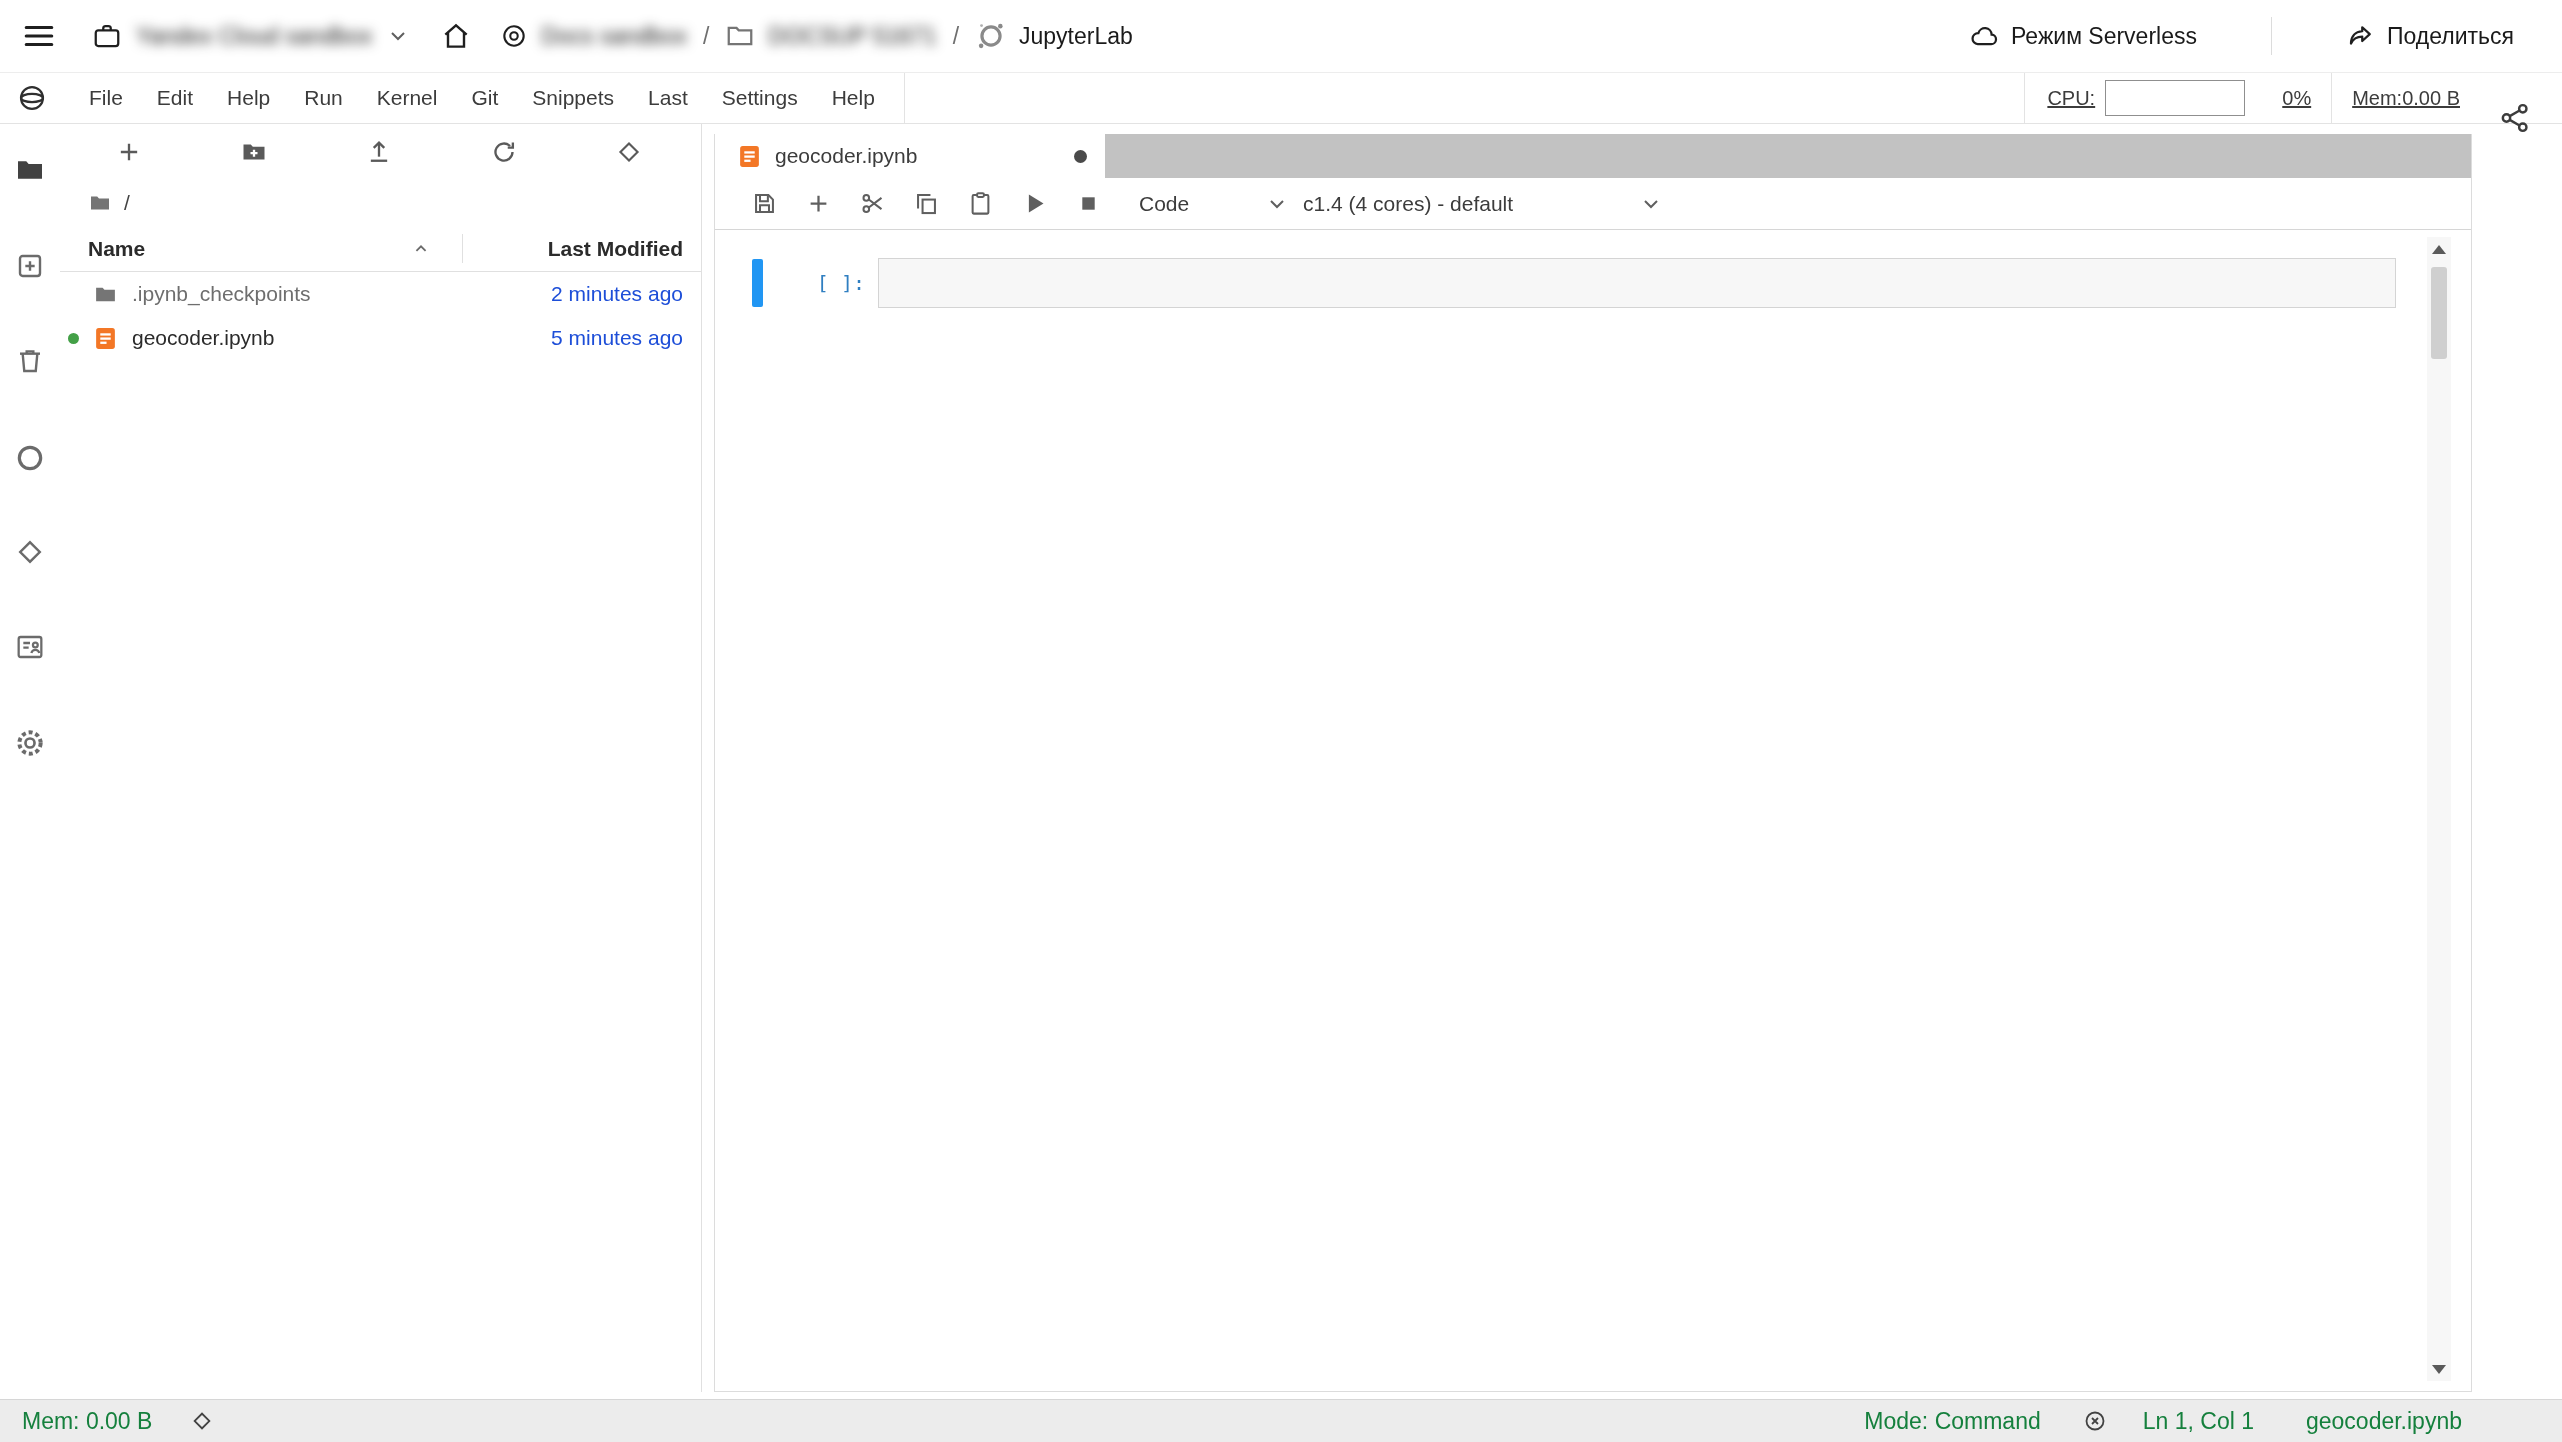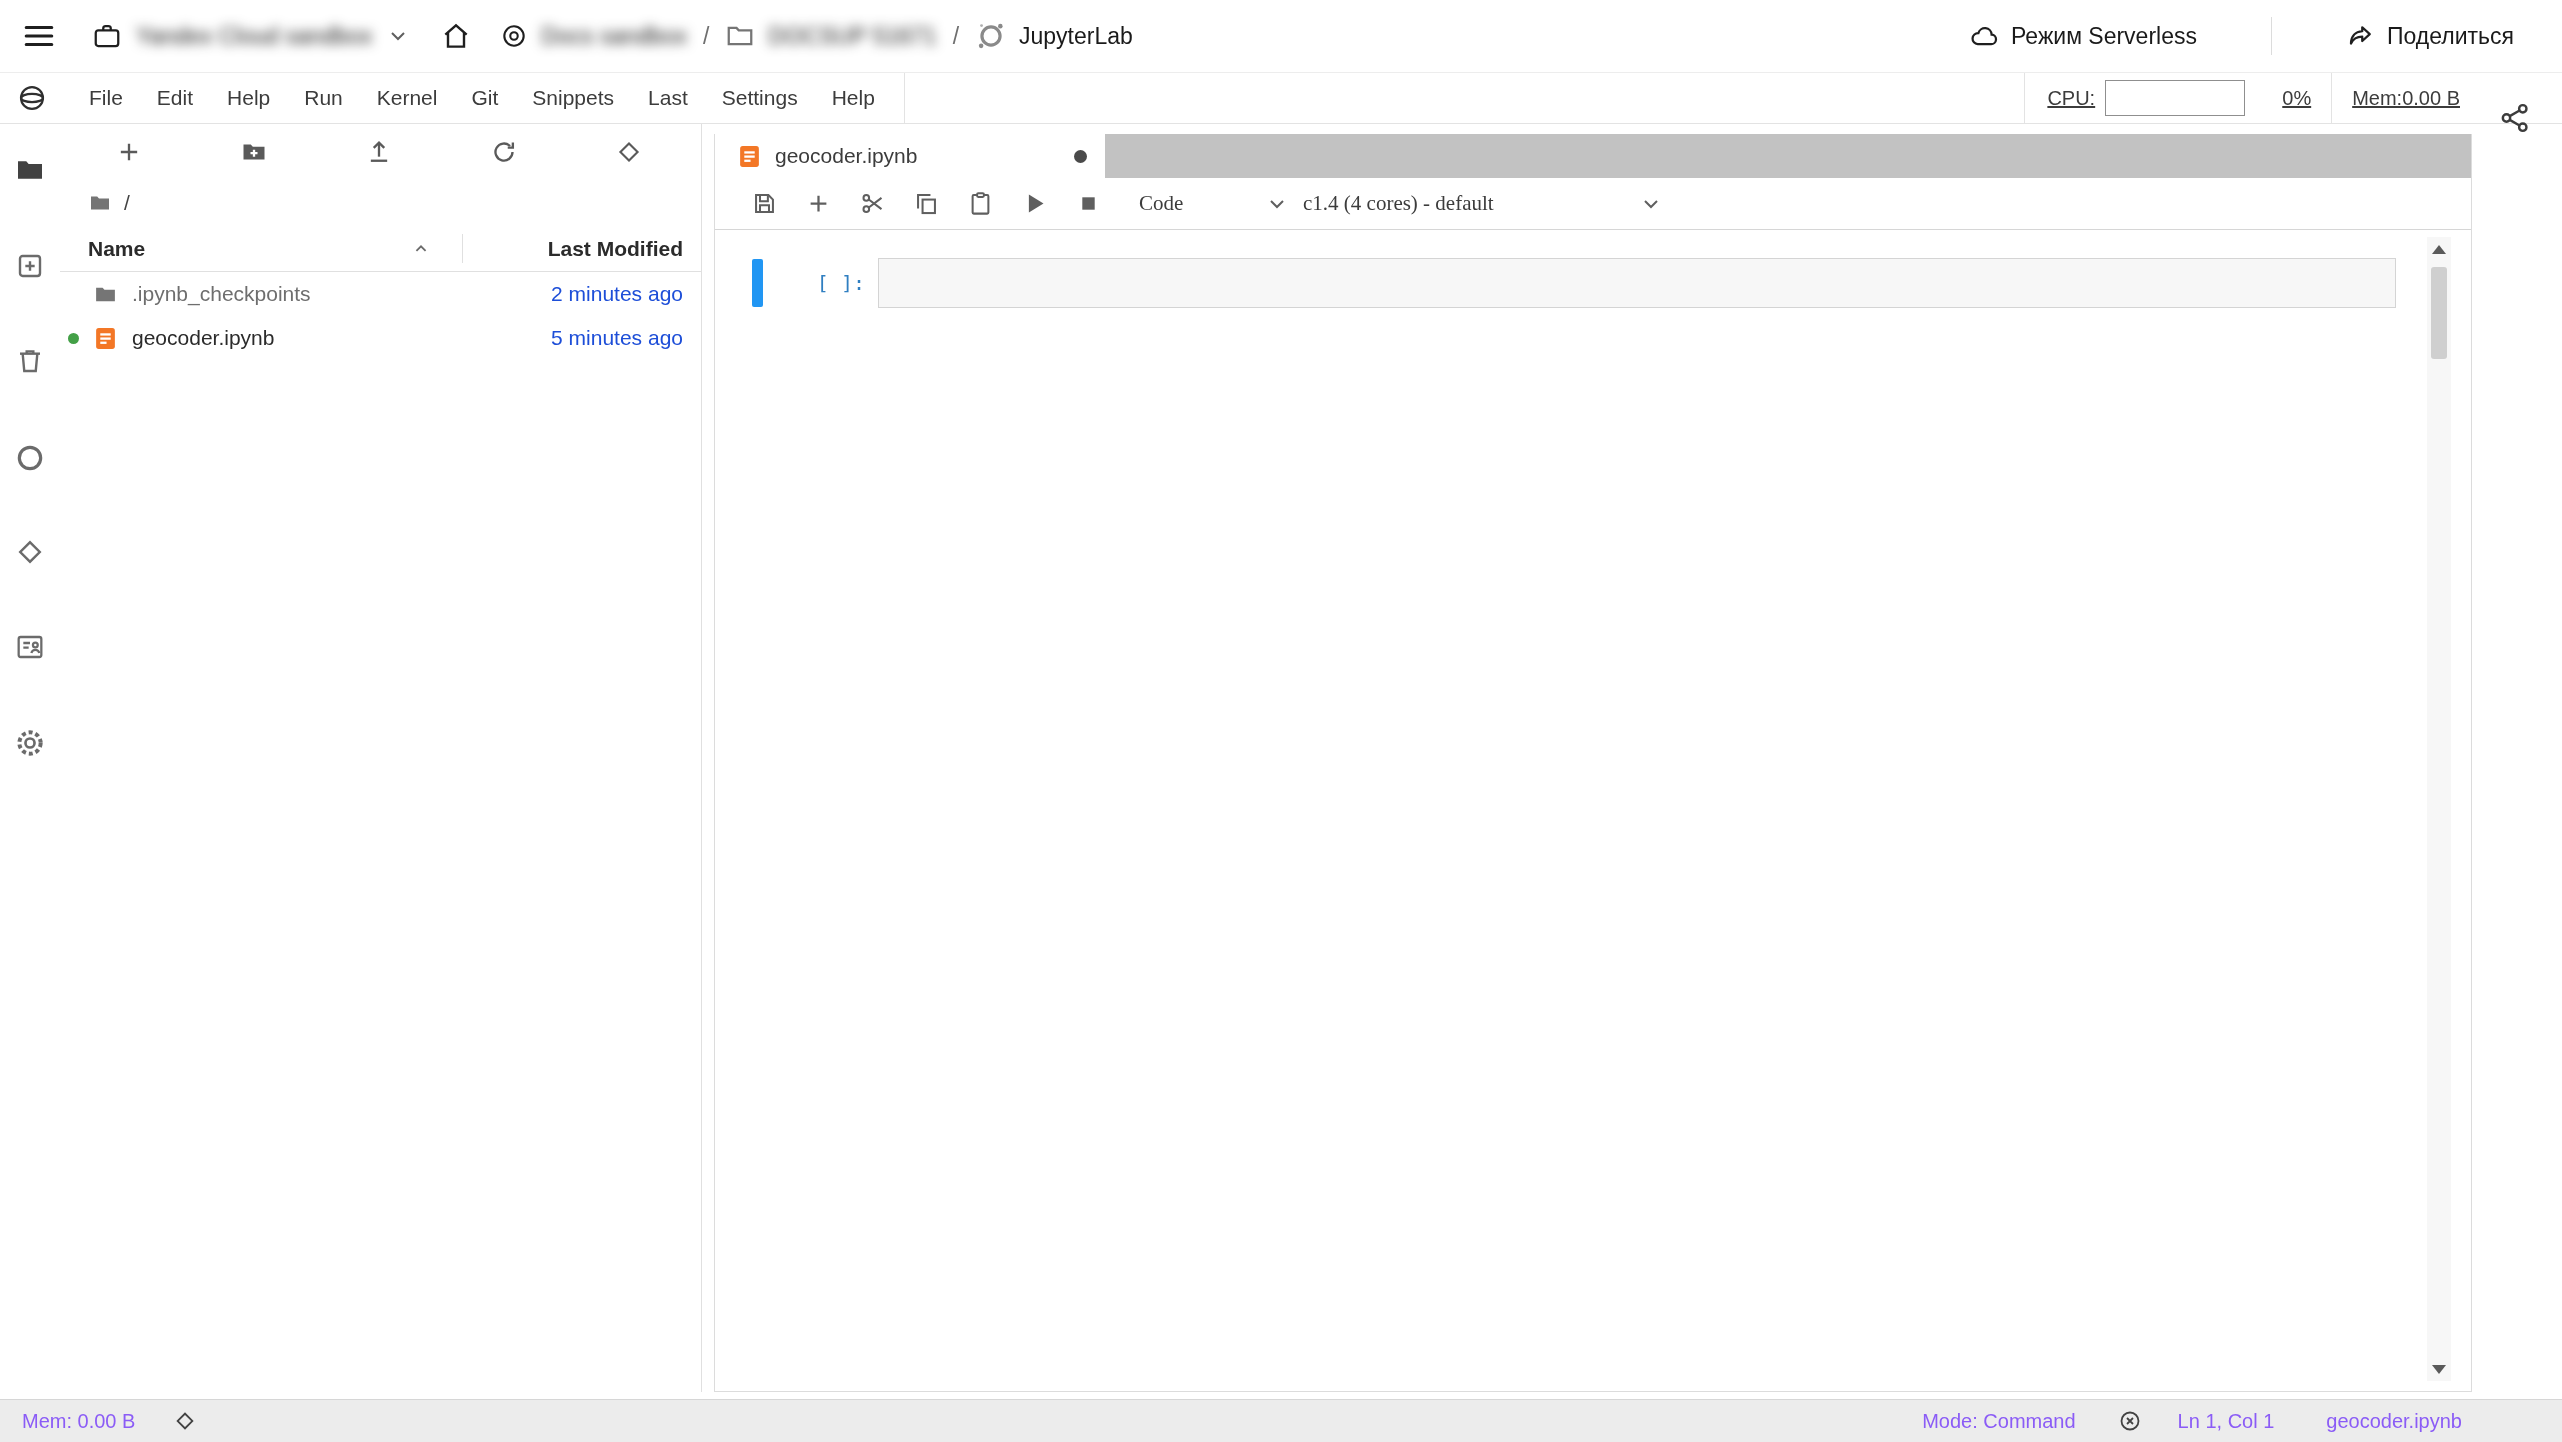--- a/index.html
+++ b/index.html
@@ -81,21 +81,21 @@
     position: absolute; top: 134px; left: 714px; width: 1758px; bottom: 50px;
     background: #fff; border-left: 1px solid #dcdcdc; border-right: 1px solid #dcdcdc; border-bottom: 1px solid #dcdcdc;
   }
   .tabbar { height: 44px; background: #c2c2c2; display: flex; }
   .tab { width: 390px; background: #fff; display: flex; align-items: center; padding: 0 18px 0 22px; gap: 13px; font-size: 21px; color: #3c3c3c; }
   .tab .nbic { width: 25px; height: 25px; flex: none; }
   .dirty-dot { width: 13px; height: 13px; border-radius: 50%; background: #4a4a4a; margin-left: auto; flex: none; }
   .nb-toolbar { height: 52px; display: flex; align-items: center; border-bottom: 1px solid #d6d6d6; padding-left: 22px; color: #5f5f5f; }
   .nbt-btn { width: 54px; height: 40px; display: flex; align-items: center; justify-content: center; }
   .nbt-btn .i { width: 27px; height: 27px; }
-  .nbt-select { display: flex; align-items: center; justify-content: space-between; font-size: 21px; color: #3c3c3c; height: 40px; font-family: Liberation Serif, serif; }
+  .nbt-select { display: flex; align-items: center; justify-content: space-between; font-size: 21px; color: #3c3c3c; height: 40px; }
   .sel-code { width: 150px; margin-left: 24px; }
   .sel-kernel { width: 360px; margin-left: 14px; }
   .chev { width: 24px; height: 24px; color: #5f5f5f; }
   .nb-content { position: absolute; top: 96px; left: 0; right: 0; bottom: 0; background: #fff; }
   .cell { position: absolute; top: 28px; left: 0; right: 0; height: 50px; }
   .collapser { position: absolute; left: 37px; top: 1px; width: 11px; height: 48px; background: #2196f3; border-radius: 2px; }
   .prompt {
     position: absolute; left: 54px; width: 96px; top: 0; height: 50px;
     display: flex; align-items: center; justify-content: flex-end;
     color: #307fc1; font-family: "DejaVu Sans Mono", "Liberation Mono", monospace; font-size: 20px;
@@ -107,21 +107,21 @@
   }
   .sb-arr { width: 24px; height: 24px; display: flex; align-items: center; justify-content: center; }
   .tri-up { width: 0; height: 0; border-left: 7px solid transparent; border-right: 7px solid transparent; border-bottom: 9px solid #5a5a5a; }
   .tri-down { width: 0; height: 0; border-left: 7px solid transparent; border-right: 7px solid transparent; border-top: 9px solid #5a5a5a; }
   .sb-thumb { position: absolute; top: 30px; left: 4px; width: 16px; height: 92px; background: #cfcfcf; border-radius: 3px; }
 
   
   .statusbar {
     position: absolute; left: 0; right: 0; bottom: 0; height: 43px;
     background: #ececec; border-top: 1px solid #d6d6d6;
-    display: flex; align-items: center; font-size: 20px; color: #8b5cf6;
+    display: flex; align-items: center; font-size: 23px; color: #15803d;
     padding: 0 100px 0 22px;
   }
   .st-icon { width: 24px; height: 24px; color: #424242; }
   .st-left { display: flex; align-items: center; gap: 38px; }
   .st-right { margin-left: auto; display: flex; align-items: center; }
   .st-right .gap42 { width: 42px; } .st-right .gap36 { width: 36px; } .st-right .gap52 { width: 52px; }
 </style>
 </head>
 <body>
 

